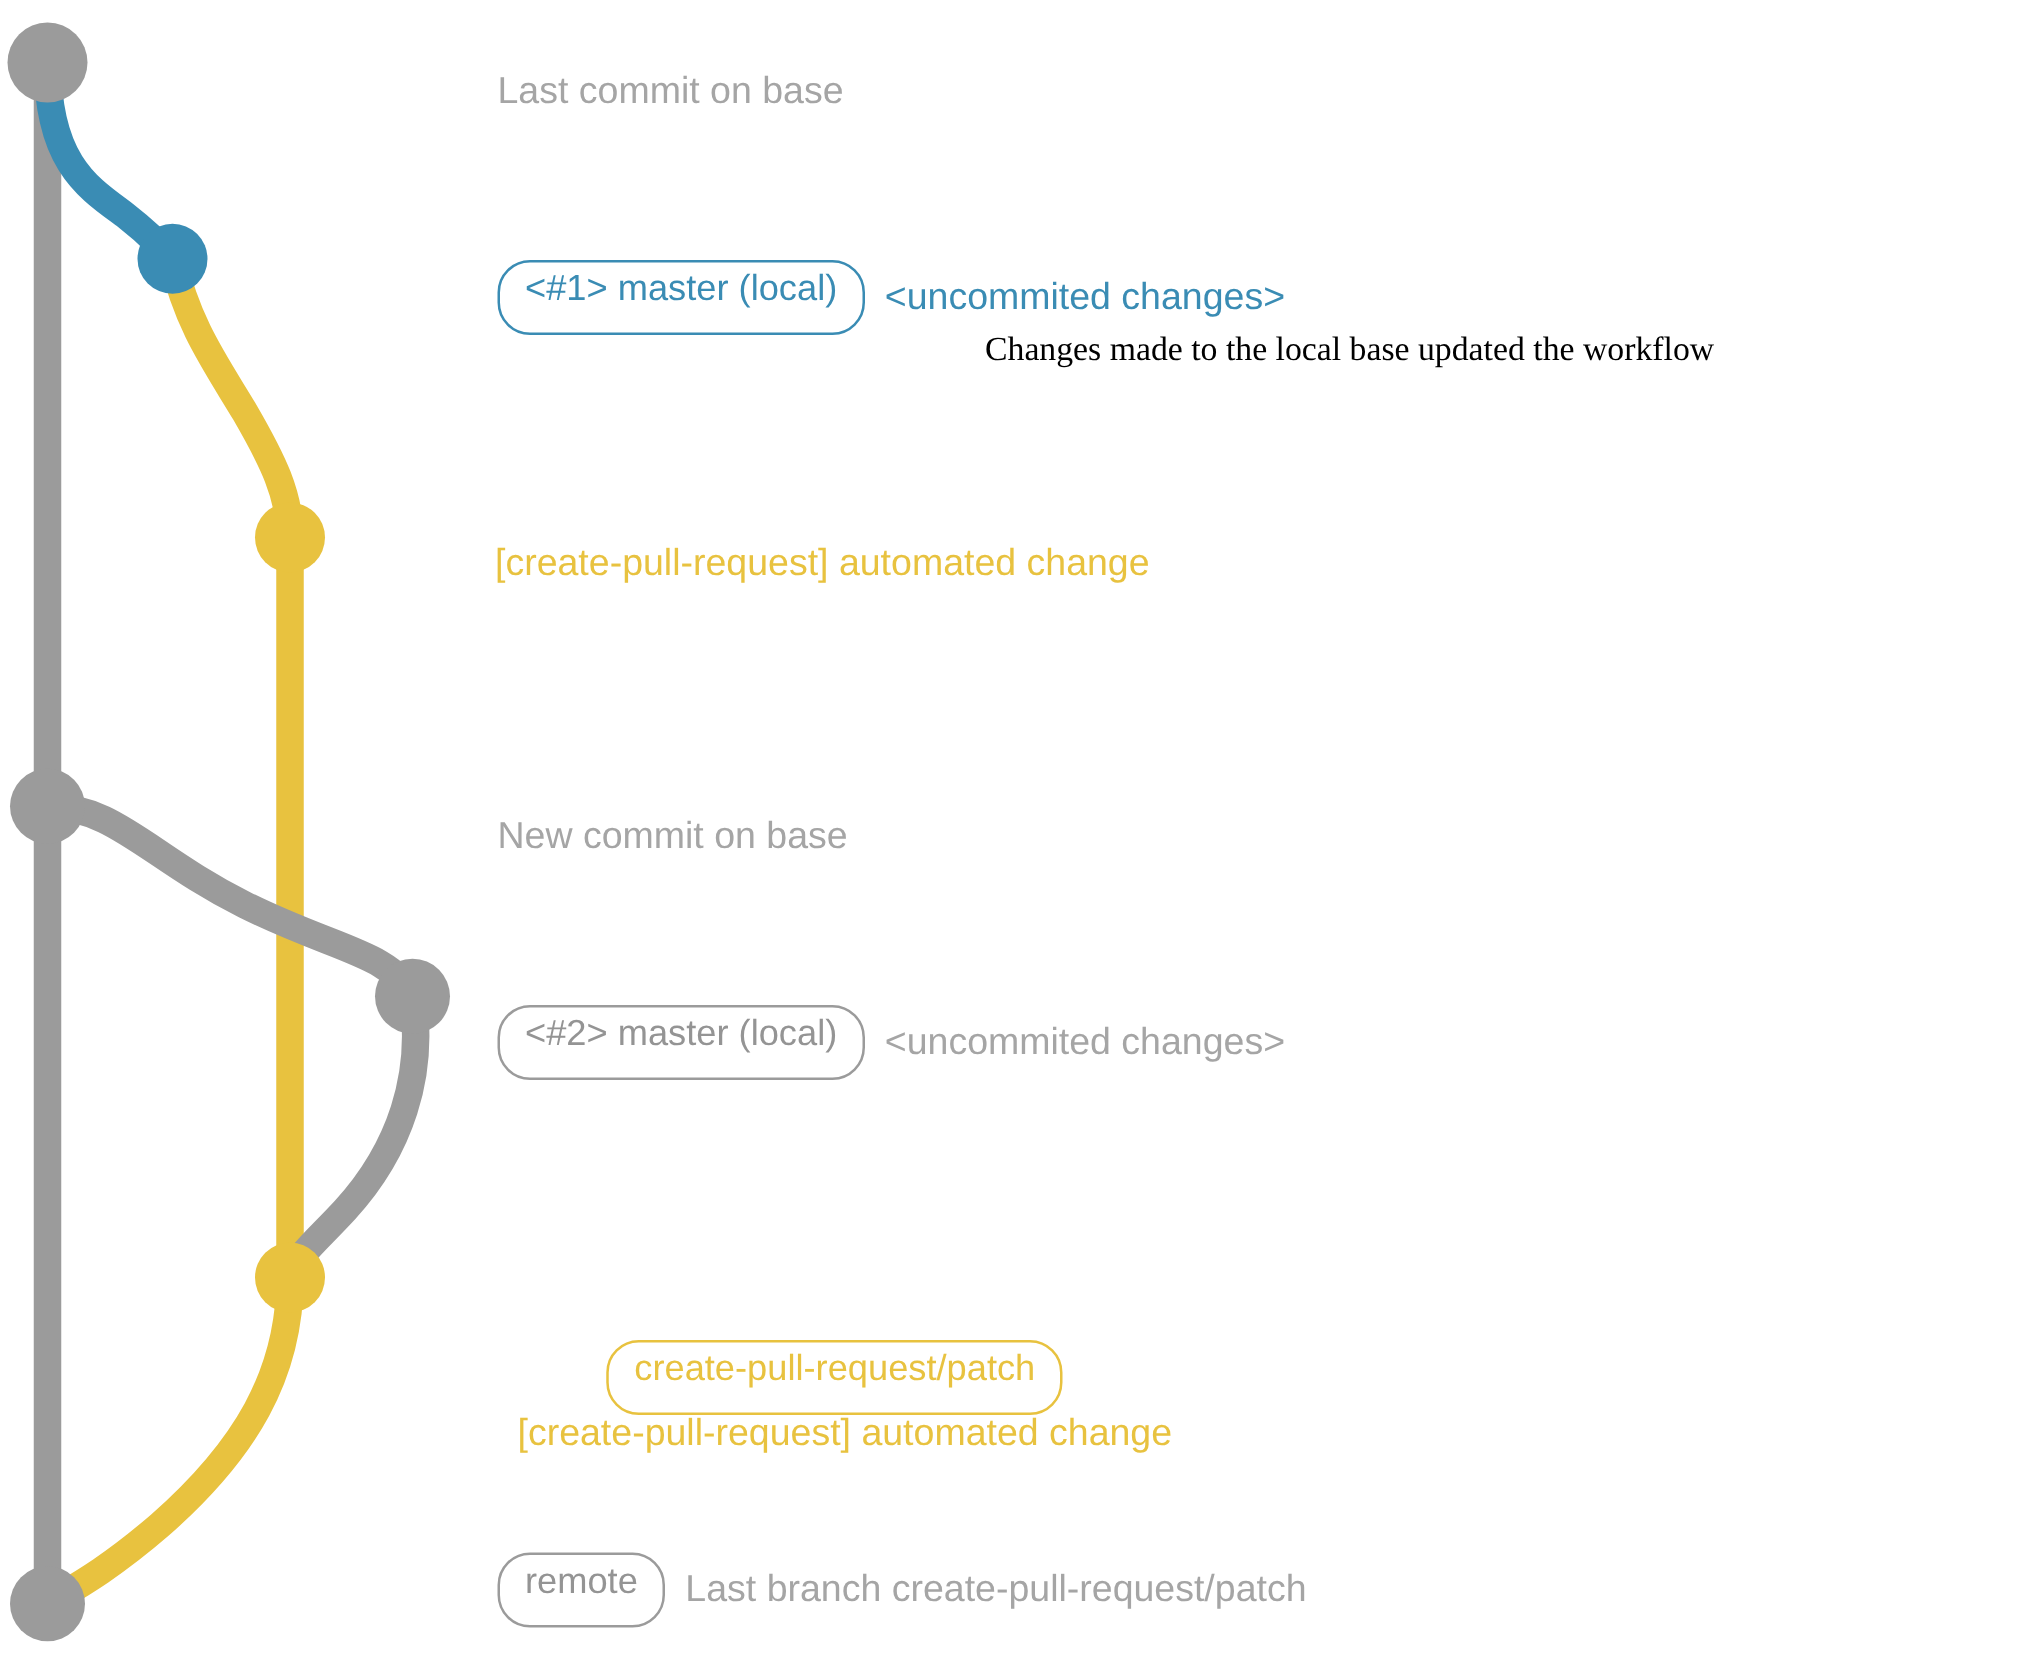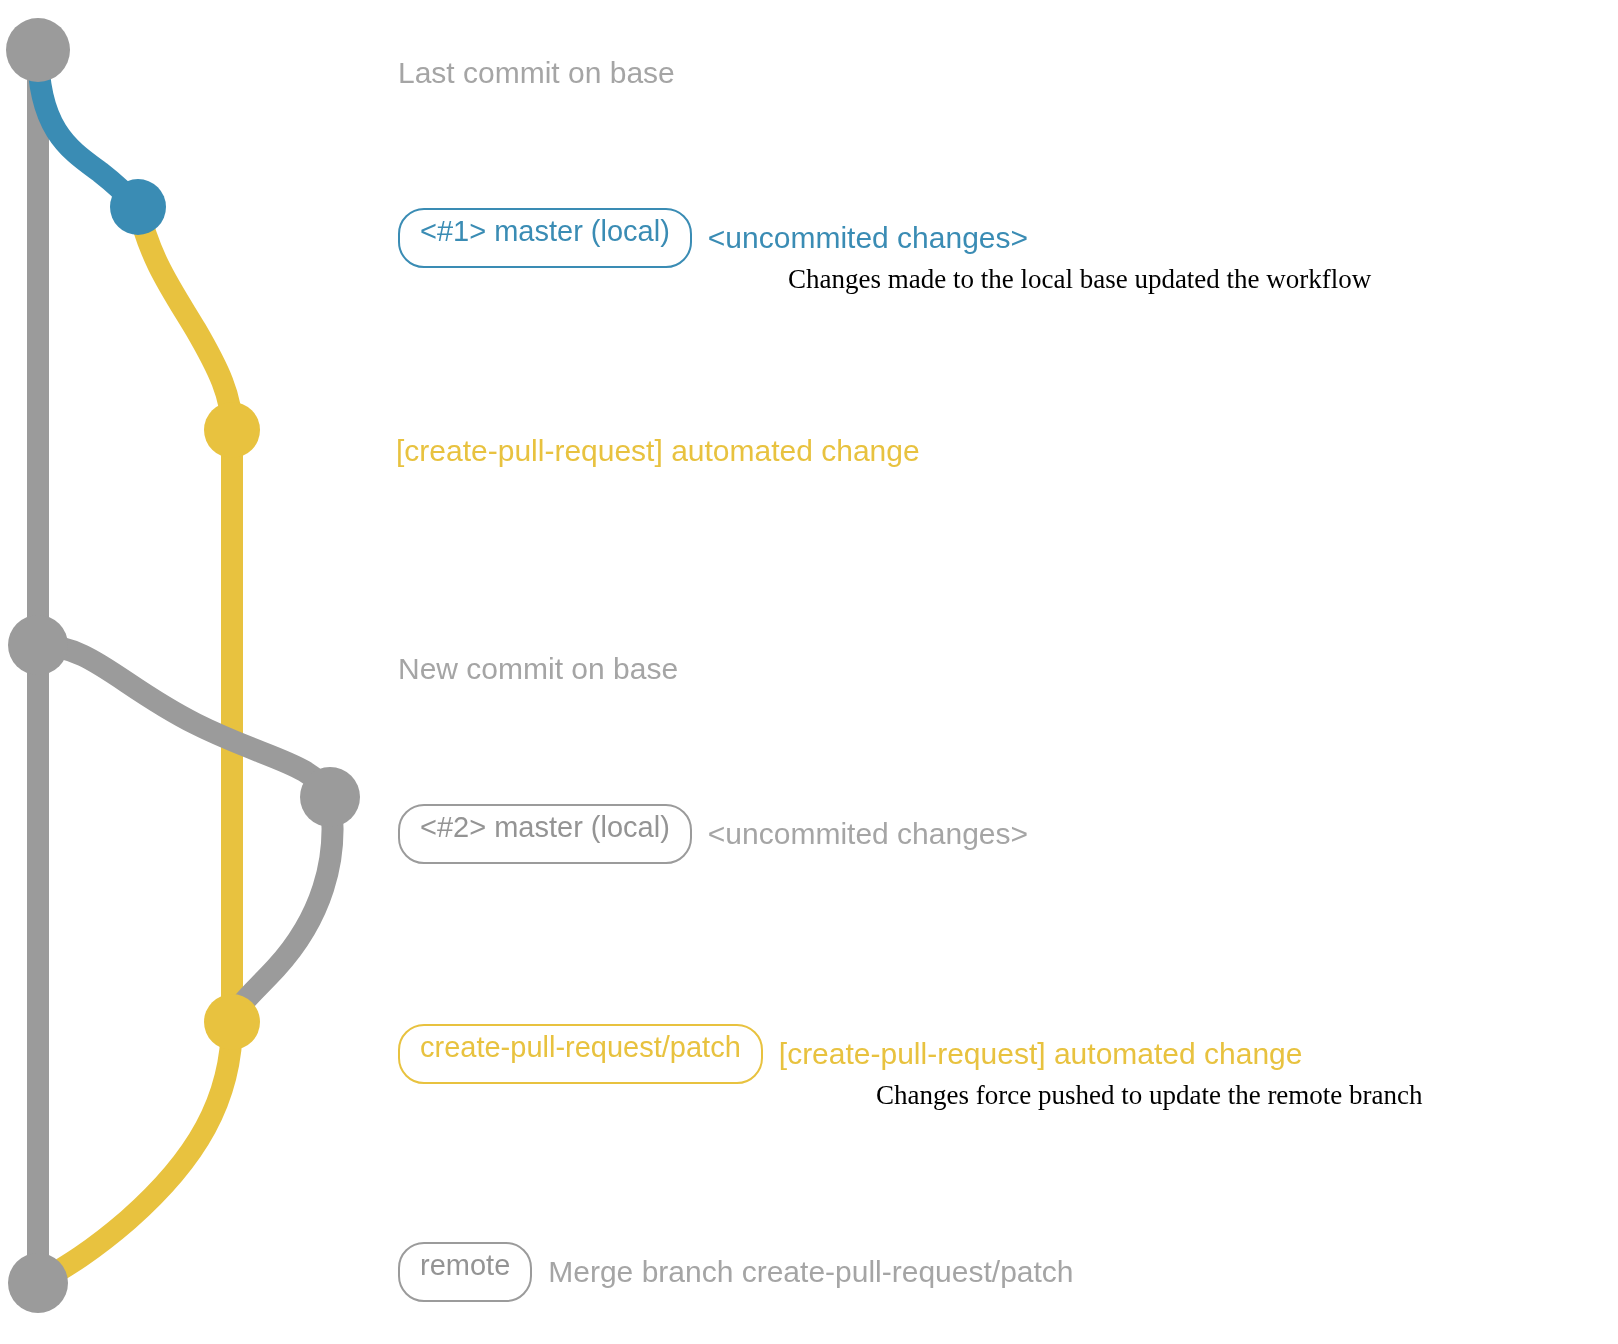--- a/index.html
+++ b/index.html
@@ -133,25 +133,24 @@
 
     <div class="headline yellow" style="left:396px; top:416px;">[create-pull-request] automated change</div>
 
     <div class="headline" style="left:398px; top:634px;">New commit on base</div>
 
     <div class="row" style="left:398px; top:784px;">
       <span class="badge gray">&lt;#2&gt; master (local)</span>
       <span class="subject gray">&lt;uncommited changes&gt;</span>
     </div>
 
-    <div class="row" style="left:398px; top:1004px;">
+    <div class="row" style="left:398px; top:1052px;flex-direction:column;">
       <span class="badge yellow">create-pull-request/patch</span>
       <span class="subject yellow">[create-pull-request] automated change</span>
     </div>
-    <div class="note" style="left:876px; top:1062px;">Changes force pushed to update the remote branch</div>
 
     <div class="row" style="left:398px; top:1222px;">
       <span class="badge gray">remote</span>
-      <span class="subject gray">Merge branch create-pull-request/patch</span>
+      <span class="subject gray">Last branch create-pull-request/patch</span>
     </div>
 
   </div>
 </div>
 
 </body></html>

